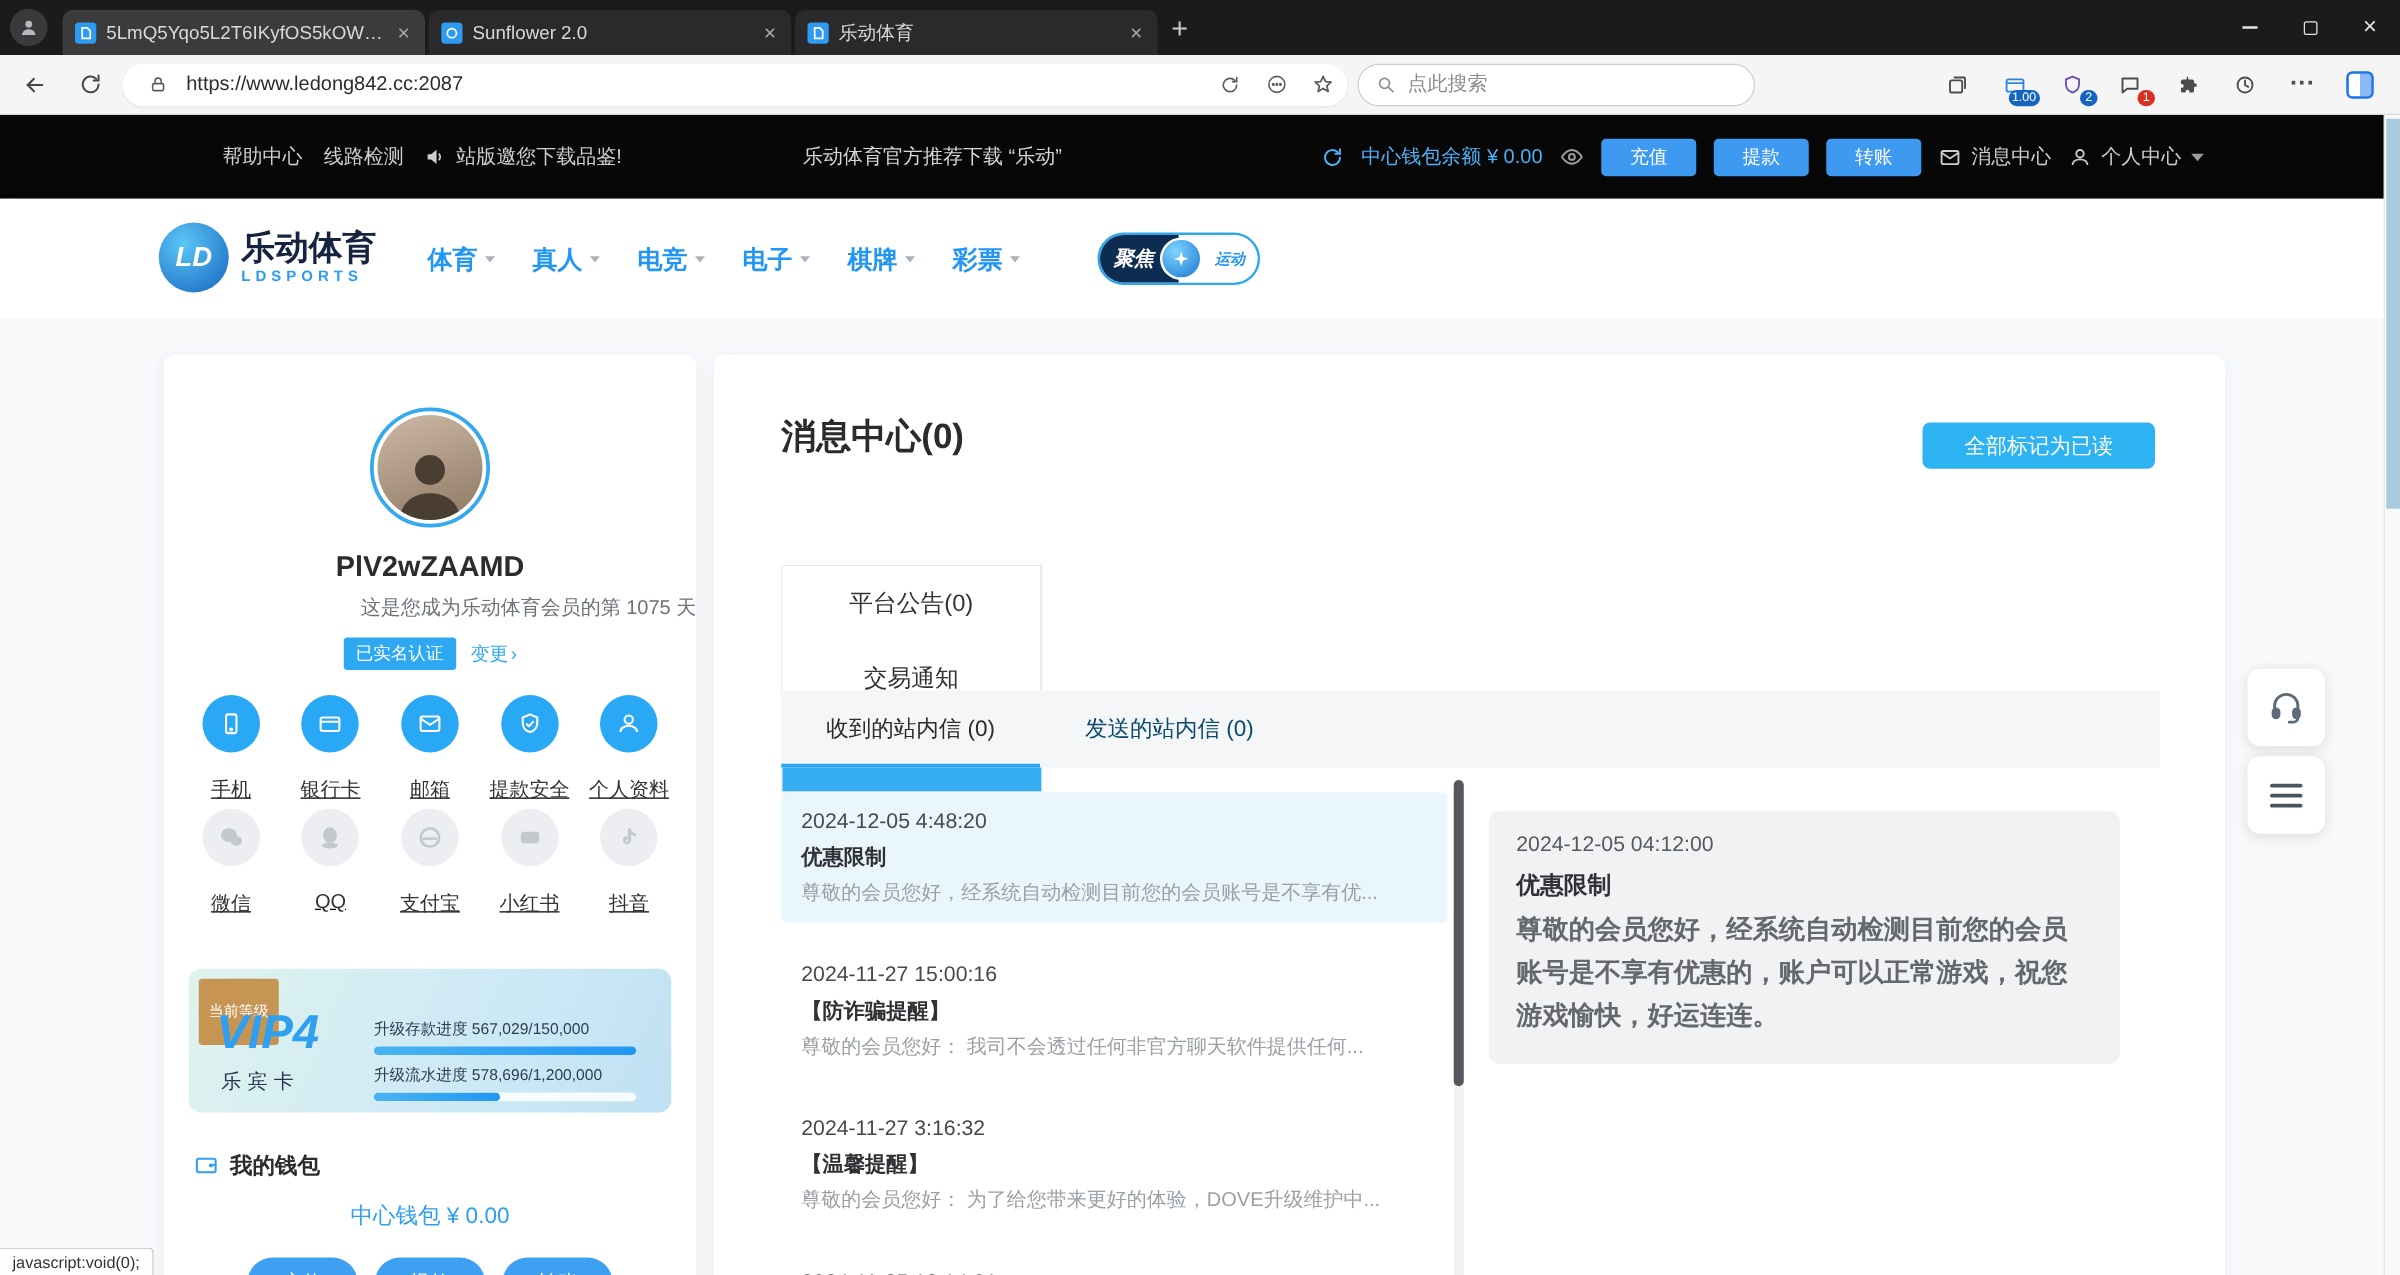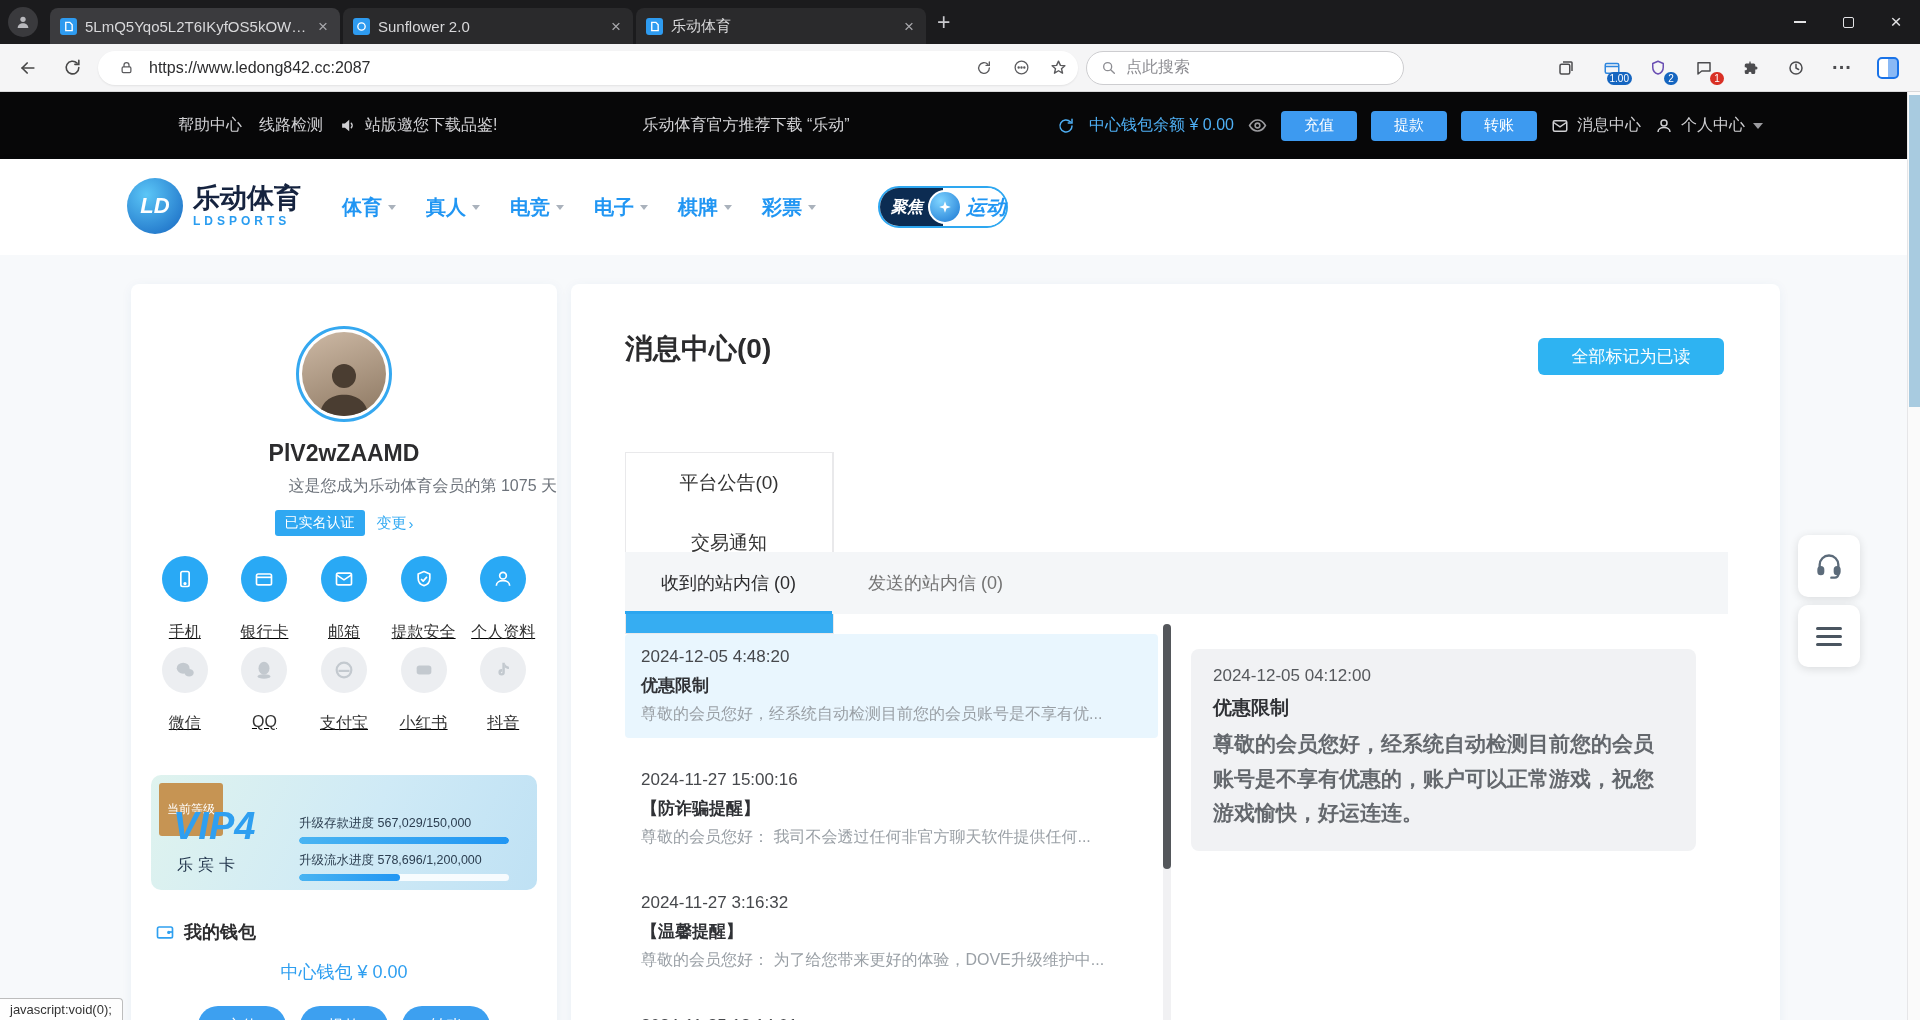--- a/index.html
+++ b/index.html
@@ -49,21 +49,21 @@
   .mainnav { position:absolute; left:0; top:159px; width:1920px; height:96px; background:#fff; box-shadow:0 2px 8px rgba(20,60,120,.08); }
   .logo { position:absolute; left:127px; top:19px; display:flex; align-items:center; gap:10px; }
   .logo-mark { width:56px; height:56px; border-radius:50%; background:radial-gradient(circle at 35% 30%, #5bc6f7, #1565c0); display:flex; align-items:center; justify-content:center; color:#fff; font-style:italic; font-weight:bold; font-size:22px; }
   .logo-cn { font-size:27px; font-weight:bold; color:#15233f; line-height:1.1; }
   .logo-en { font-size:12px; letter-spacing:4px; color:#2a9df0; font-weight:bold; }
   .menus { position:absolute; left:342px; top:0; height:96px; display:flex; align-items:center; gap:30px; }
   .menu-item { color:#2196f3; font-weight:bold; font-size:20px; display:flex; align-items:center; gap:6px; }
   .menu-caret { width:0; height:0; border-left:4px solid transparent; border-right:4px solid transparent; border-top:5px solid #aab2bc; }
   .focus-badge { position:absolute; left:878px; top:27px; width:130px; height:42px; border-radius:21px; border:2px solid #2ea7f0; display:flex; overflow:visible; }
   .focus-left { width:50%; background:#0c2c52; border-radius:19px 0 0 19px; display:flex; align-items:center; padding-left:11px; color:#fff; font-style:italic; font-weight:bold; font-size:16px; }
-  .focus-right { width:50%; background:#fff; border-radius:0 19px 19px 0; display:flex; align-items:center; justify-content:flex-end; color:#2196f3; font-style:italic; font-weight:bold; font-size:20px; }
+  .focus-right { width:50%; background:#fff; border-radius:0 19px 19px 0; display:flex; align-items:center; justify-content:flex-end; padding-right:10px; color:#2196f3; font-style:italic; font-weight:bold; font-size:12px; }
   .focus-ball { position:absolute; left:48px; top:2px; width:34px; height:34px; border-radius:50%; background:radial-gradient(circle at 35% 30%, #7fd4ff, #1976d2); border:2px solid #fff; display:flex; align-items:center; justify-content:center; color:#fff; }
   .nav-links { position:absolute; right:154px; top:0; height:96px; display:flex; align-items:center; gap:28px; font-size:19px; color:#28323e; }
 
   
   .page-body { position:absolute; left:0; top:255px; width:1920px; height:765px; background:#f7f9fb; overflow:hidden; }
   .card { position:absolute; background:#fff; border-radius:8px; box-shadow:0 2px 12px rgba(30,80,150,.06); }
   .left-card { left:131px; top:29px; width:426px; height:820px; }
   .main-card { left:571px; top:29px; width:1209px; height:820px; }
 
   
@@ -101,21 +101,21 @@
   
   .msg-title { position:absolute; left:54px; top:46px; font-size:28px; font-weight:bold; color:#2b2b2d; }
   .mark-btn { position:absolute; right:56px; top:54px; width:186px; height:37px; border-radius:6px; background:#2eb3f2; color:#fff; font-size:17px; display:flex; align-items:center; justify-content:center; }
   .msg-tabs { position:absolute; left:54px; top:168px; display:flex; border:1px solid #e9e9eb;flex-direction:column; }
   .msg-tab { width:207px; height:60px; display:flex; align-items:center; justify-content:center; font-size:19px; color:#333; background:#fff; border-right:1px solid #e9e9eb; }
   .msg-tab:last-child { border-right:none; }
   .msg-tab.active { background:#36adf2; color:#fff; }
   .sub-bar { position:absolute; left:54px; top:268px; width:1103px; height:62px; background:#f4f6f8; display:flex; }
   .sub-tab { width:207px; height:62px; display:flex; align-items:center; justify-content:center; font-size:18px; position:relative; }
   .sub-tab.active { color:#2b2b2d; }
-  .sub-tab.idle { color:#737373; }
+  .sub-tab.idle { color:#0c4a6e; }
   .sub-underline { position:absolute; left:0; bottom:0; width:207px; height:3px; background:#2ba6f0; }
 
   .msg-list { position:absolute; left:54px; top:350px; width:533px; }
   .msg-item { padding:13px 16px; border-radius:4px; margin-bottom:19px; background:#fff; }
   .msg-item.selected { background:#e9f6fe; }
   .m-date { font-size:17px; color:#46484c; margin-bottom:7px; }
   .m-title { font-size:17px; font-weight:bold; color:#2f3135; margin-bottom:7px; }
   .m-preview { font-size:16px; color:#9aa0a6; white-space:nowrap; overflow:hidden; text-overflow:ellipsis; }
   .list-scrollbar { position:absolute; left:592px; top:340px; width:8px; height:410px; background:#f1f1f3; border-radius:4px; }
   .list-thumb { position:absolute; left:0; top:0; width:8px; height:245px; background:#54575b; border-radius:4px; }

